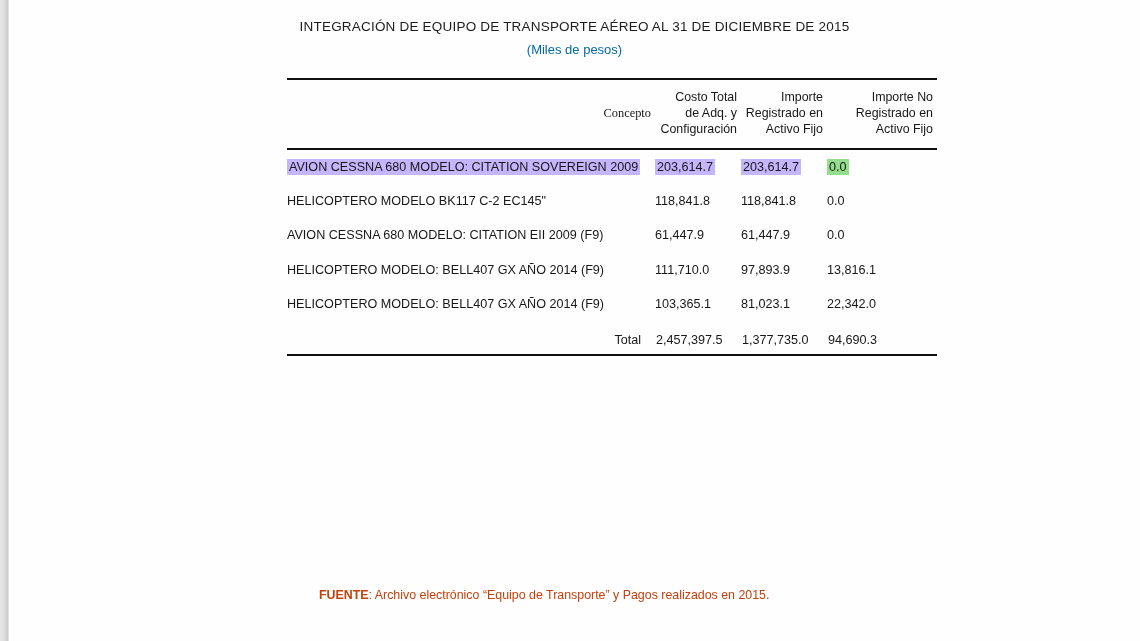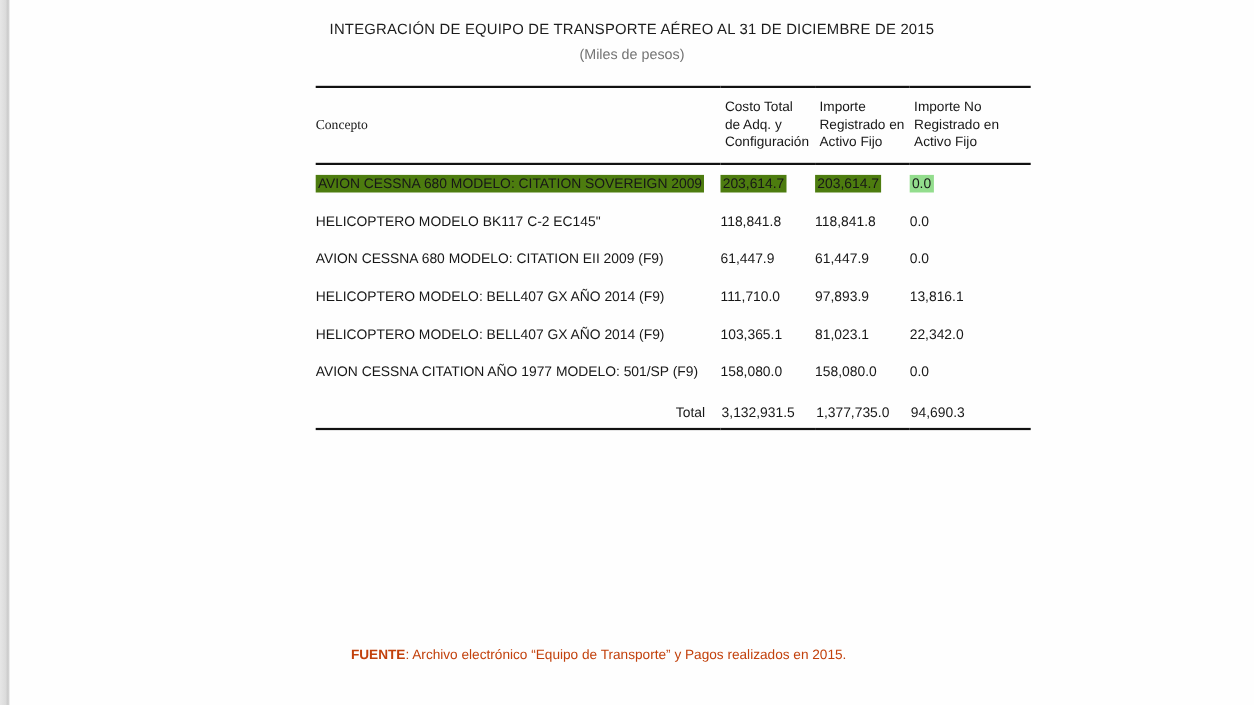--- a/index.html
+++ b/index.html
@@ -42,21 +42,21 @@
   }
   .doc-title {
     font-size: 13.5px;
     letter-spacing: .2px;
     color: #1c1c1c;
     line-height: 1.35;
   }
   .doc-subtitle {
     font-size: 13px;
     margin-top: 6px;
-    color: #737373;
+    color: #0369a1;
   }
 
   
   .table-wrap {
     position: absolute;
     left: 278px;
     top: 78px;
     width: 650px;
   }
   table.fin {
@@ -67,21 +67,21 @@
     color: #171717;
   }
   table.fin col.c-concept { width: 368px; }
   table.fin col.c-num1    { width: 86px; }
   table.fin col.c-num2    { width: 86px; }
   table.fin col.c-num3    { width: 110px; }
 
   thead th {
     font-weight: normal;
     vertical-align: middle;
-    text-align: left;
+    text-align: right;
     padding: 10px 4px 10px 4px;
     line-height: 1.28;
     font-size: 12.4px;
   }
   thead th.concept-head {
     padding-left: 0;
     font-family: Liberation Serif, serif;
   }
   .rule-top   { border-top: 2.4px solid #111; }
   .rule-mid   { border-bottom: 2.4px solid #111; }
@@ -102,21 +102,21 @@
     text-align-last: left;
   }
   td.num {
     text-align: left;
     white-space: nowrap;
     padding-right: 16px;
   }
 
   
   .hl-orange {
-    background: #4d7c0f;
+    background: #c4b5fd;
     padding: 1px 2px;
     box-decoration-break: clone;
     -webkit-box-decoration-break: clone;
   }
   .hl-green {
     background: #93dd8d;
     padding: 1px 2px;
   }
 
   
@@ -191,31 +191,25 @@
             <td class="num">111,710.0</td>
             <td class="num">97,893.9</td>
             <td class="num">13,816.1</td>
           </tr>
           <tr>
             <td class="concept">HELICOPTERO MODELO: BELL407 GX AÑO 2014   (F9)</td>
             <td class="num">103,365.1</td>
             <td class="num">81,023.1</td>
             <td class="num">22,342.0</td>
           </tr>
-          <tr>
-            <td class="concept">AVION CESSNA CITATION AÑO 1977 MODELO: 501/SP (F9)</td>
-            <td class="num">158,080.0</td>
-            <td class="num">158,080.0</td>
-            <td class="num">0.0</td>
-          </tr>
         </tbody>
       <tfoot>
         <tr class="total-row">
           <td class="total-label">Total</td>
-          <td class="num">3,132,931.5</td>
+          <td class="num">2,457,397.5</td>
           <td class="num">1,377,735.0</td>
           <td class="num">94,690.3</td>
         </tr>
         <tr>
           <td class="rule-bot" colspan="4" style="padding:0;height:0;line-height:0;"></td>
         </tr>
       </tfoot>
     </table>
   </div>
 

